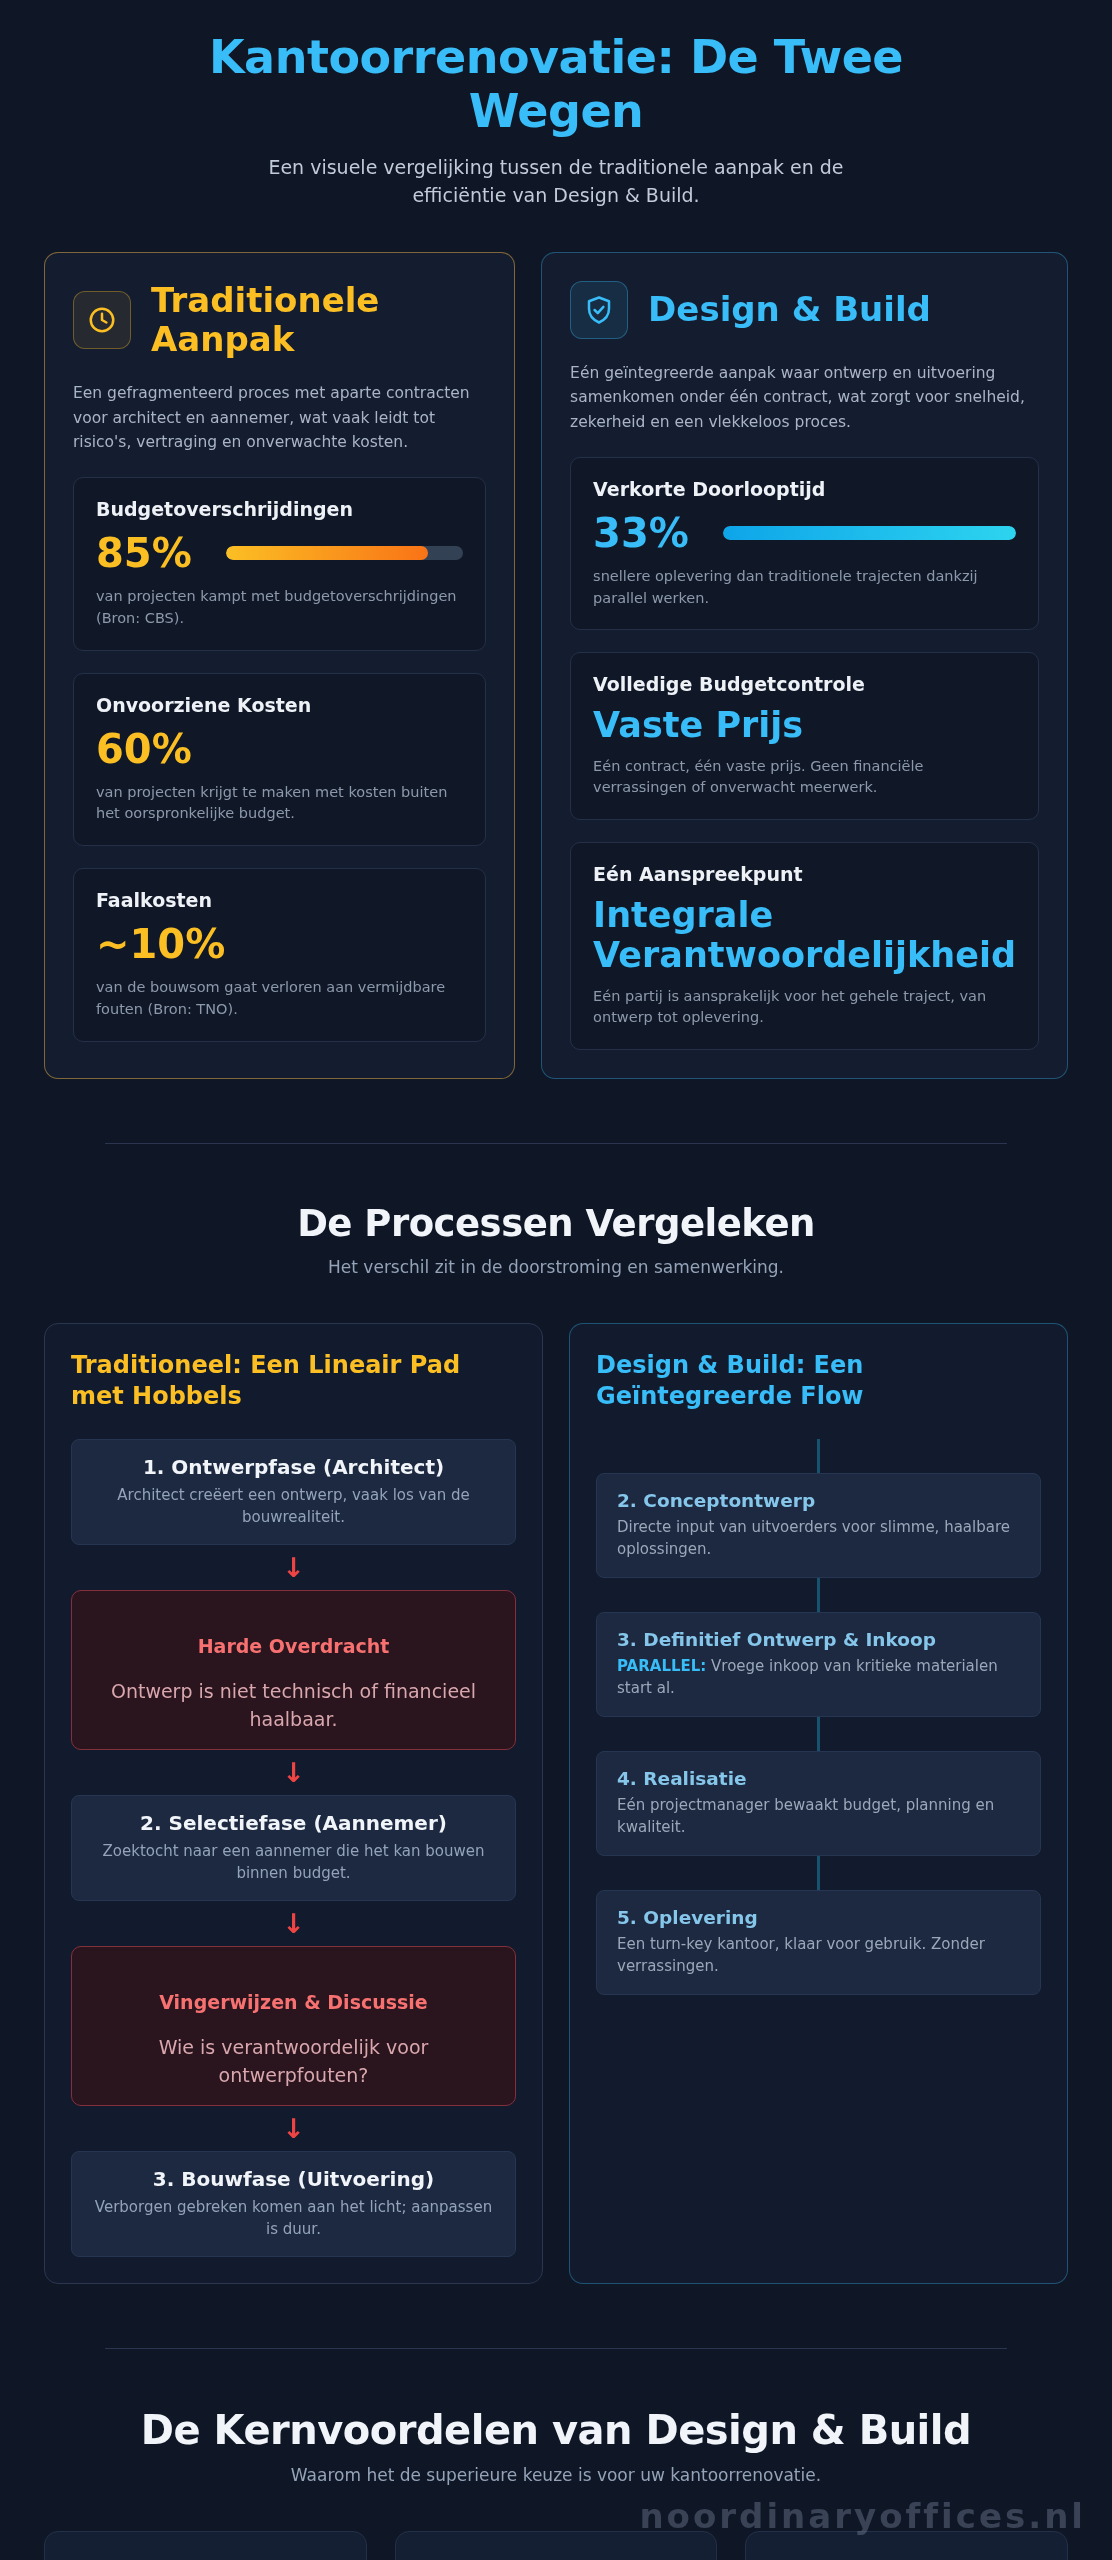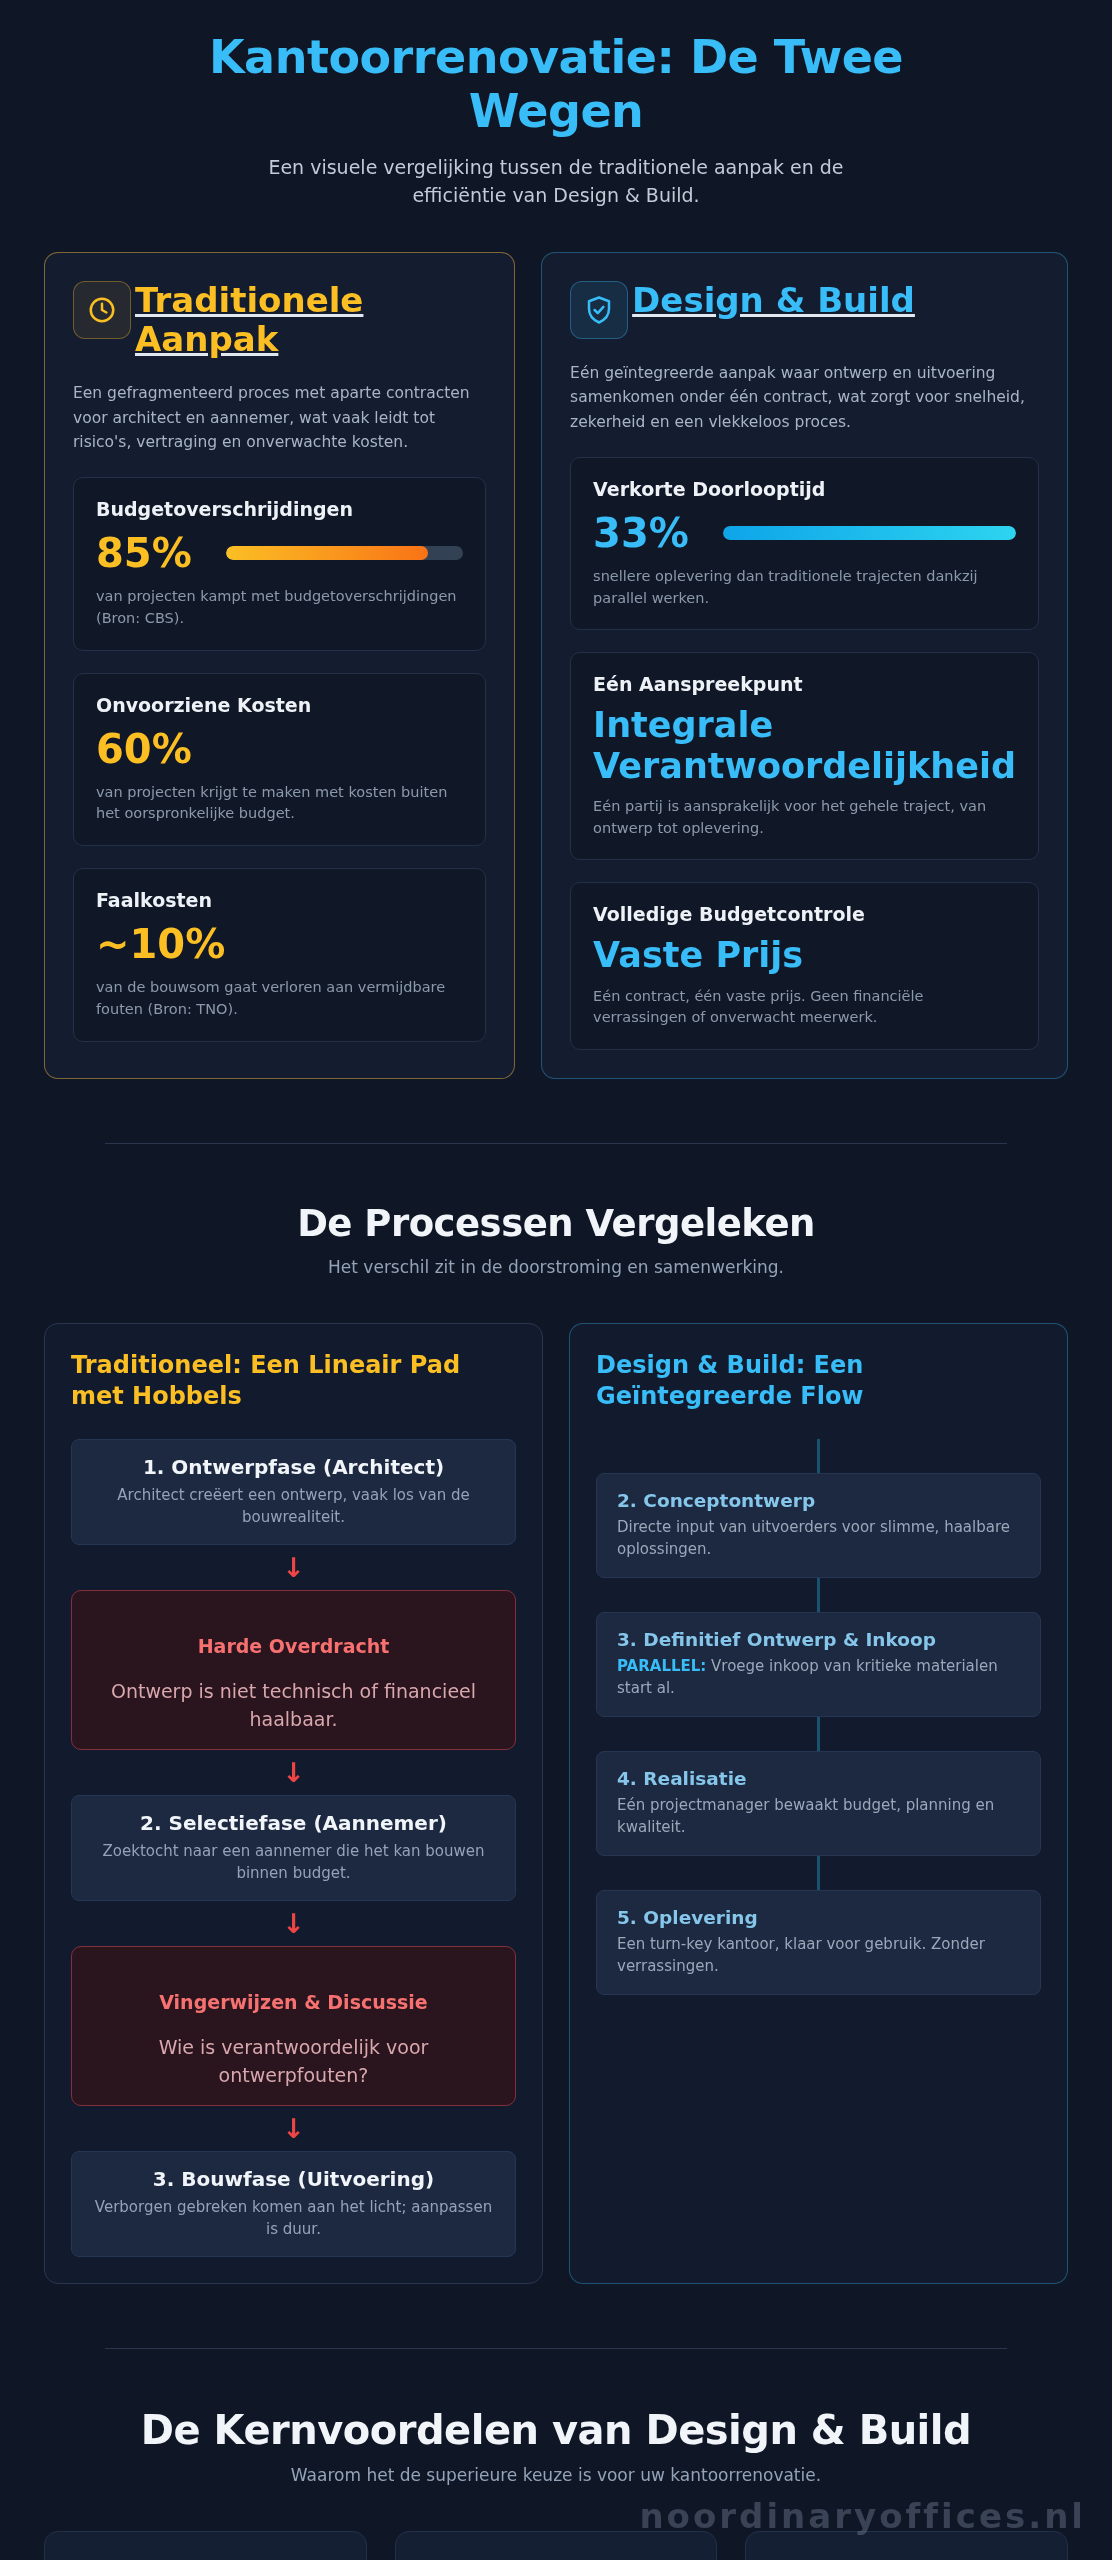--- a/index.html
+++ b/index.html
@@ -23,21 +23,21 @@
   }
 
   
   .cards-2 { display:grid; grid-template-columns:1fr 1fr; gap:26px; margin-top:42px; }
   .apanel {
     border-radius:14px; padding:28px; background:#141d30;
     display:flex; flex-direction:column;
   }
   .apanel.trad { border:1px solid rgba(217,164,65,.55); }
   .apanel.db   { border:1px solid rgba(56,189,248,.35); }
-  .apanel-head { display:flex; align-items:flex-start; gap:4px;text-decoration:underline; }
+  .apanel-head { display:flex; align-items:center; gap:20px; }
   .chip {
     width:58px; height:58px; border-radius:12px; flex:0 0 auto;
     display:flex; align-items:center; justify-content:center;
   }
   .chip.amber { background:rgba(251,191,36,.08); border:1px solid rgba(251,191,36,.35); color:#fbbf24; }
   .chip.blue  { background:rgba(56,189,248,.10); border:1px solid rgba(56,189,248,.35); color:#38bdf8; }
   .apanel-head h2 { font-size:34px; font-weight:bold; line-height:1.15; }
   .apanel.trad h2 { color:#fbbf24; }
   .apanel.db   h2 { color:#38bdf8; }
   .apanel-desc { margin-top:22px; font-size:15.5px; line-height:1.6; color:#a9b5c6; }
@@ -183,33 +183,33 @@
         <div class="stat-row">
           <span class="stat-value">33%</span>
           <div class="bar bar-cyan">
               <span style="width: 100%;"></span>
             </div>
         </div>
         <div class="stat-caption">snellere oplevering dan traditionele trajecten dankzij parallel werken.</div>
       </div>
 
       <div class="stat">
+        <div class="stat-title">Volledige Budgetcontrole</div>
+        <div class="stat-row">
+          <span class="stat-value big-text">Vaste Prijs</span>
+        </div>
+        <div class="stat-caption">Eén contract, één vaste prijs. Geen financiële verrassingen of onverwacht meerwerk.</div>
+      </div>
+
+      <div class="stat">
         <div class="stat-title">Eén Aanspreekpunt</div>
         <div class="stat-row">
           <span class="stat-value big-text">Integrale Verantwoordelijkheid</span>
         </div>
         <div class="stat-caption">Eén partij is aansprakelijk voor het gehele traject, van ontwerp tot oplevering.</div>
-      </div>
-
-      <div class="stat">
-        <div class="stat-title">Volledige Budgetcontrole</div>
-        <div class="stat-row">
-          <span class="stat-value big-text">Vaste Prijs</span>
-        </div>
-        <div class="stat-caption">Eén contract, één vaste prijs. Geen financiële verrassingen of onverwacht meerwerk.</div>
       </div>
     </section>
   </div>
 
   <hr class="divider">
 
   <div class="sect-head">
     <h2>De Processen Vergeleken</h2>
     <p>Het verschil zit in de doorstroming en samenwerking.</p>
   </div>

